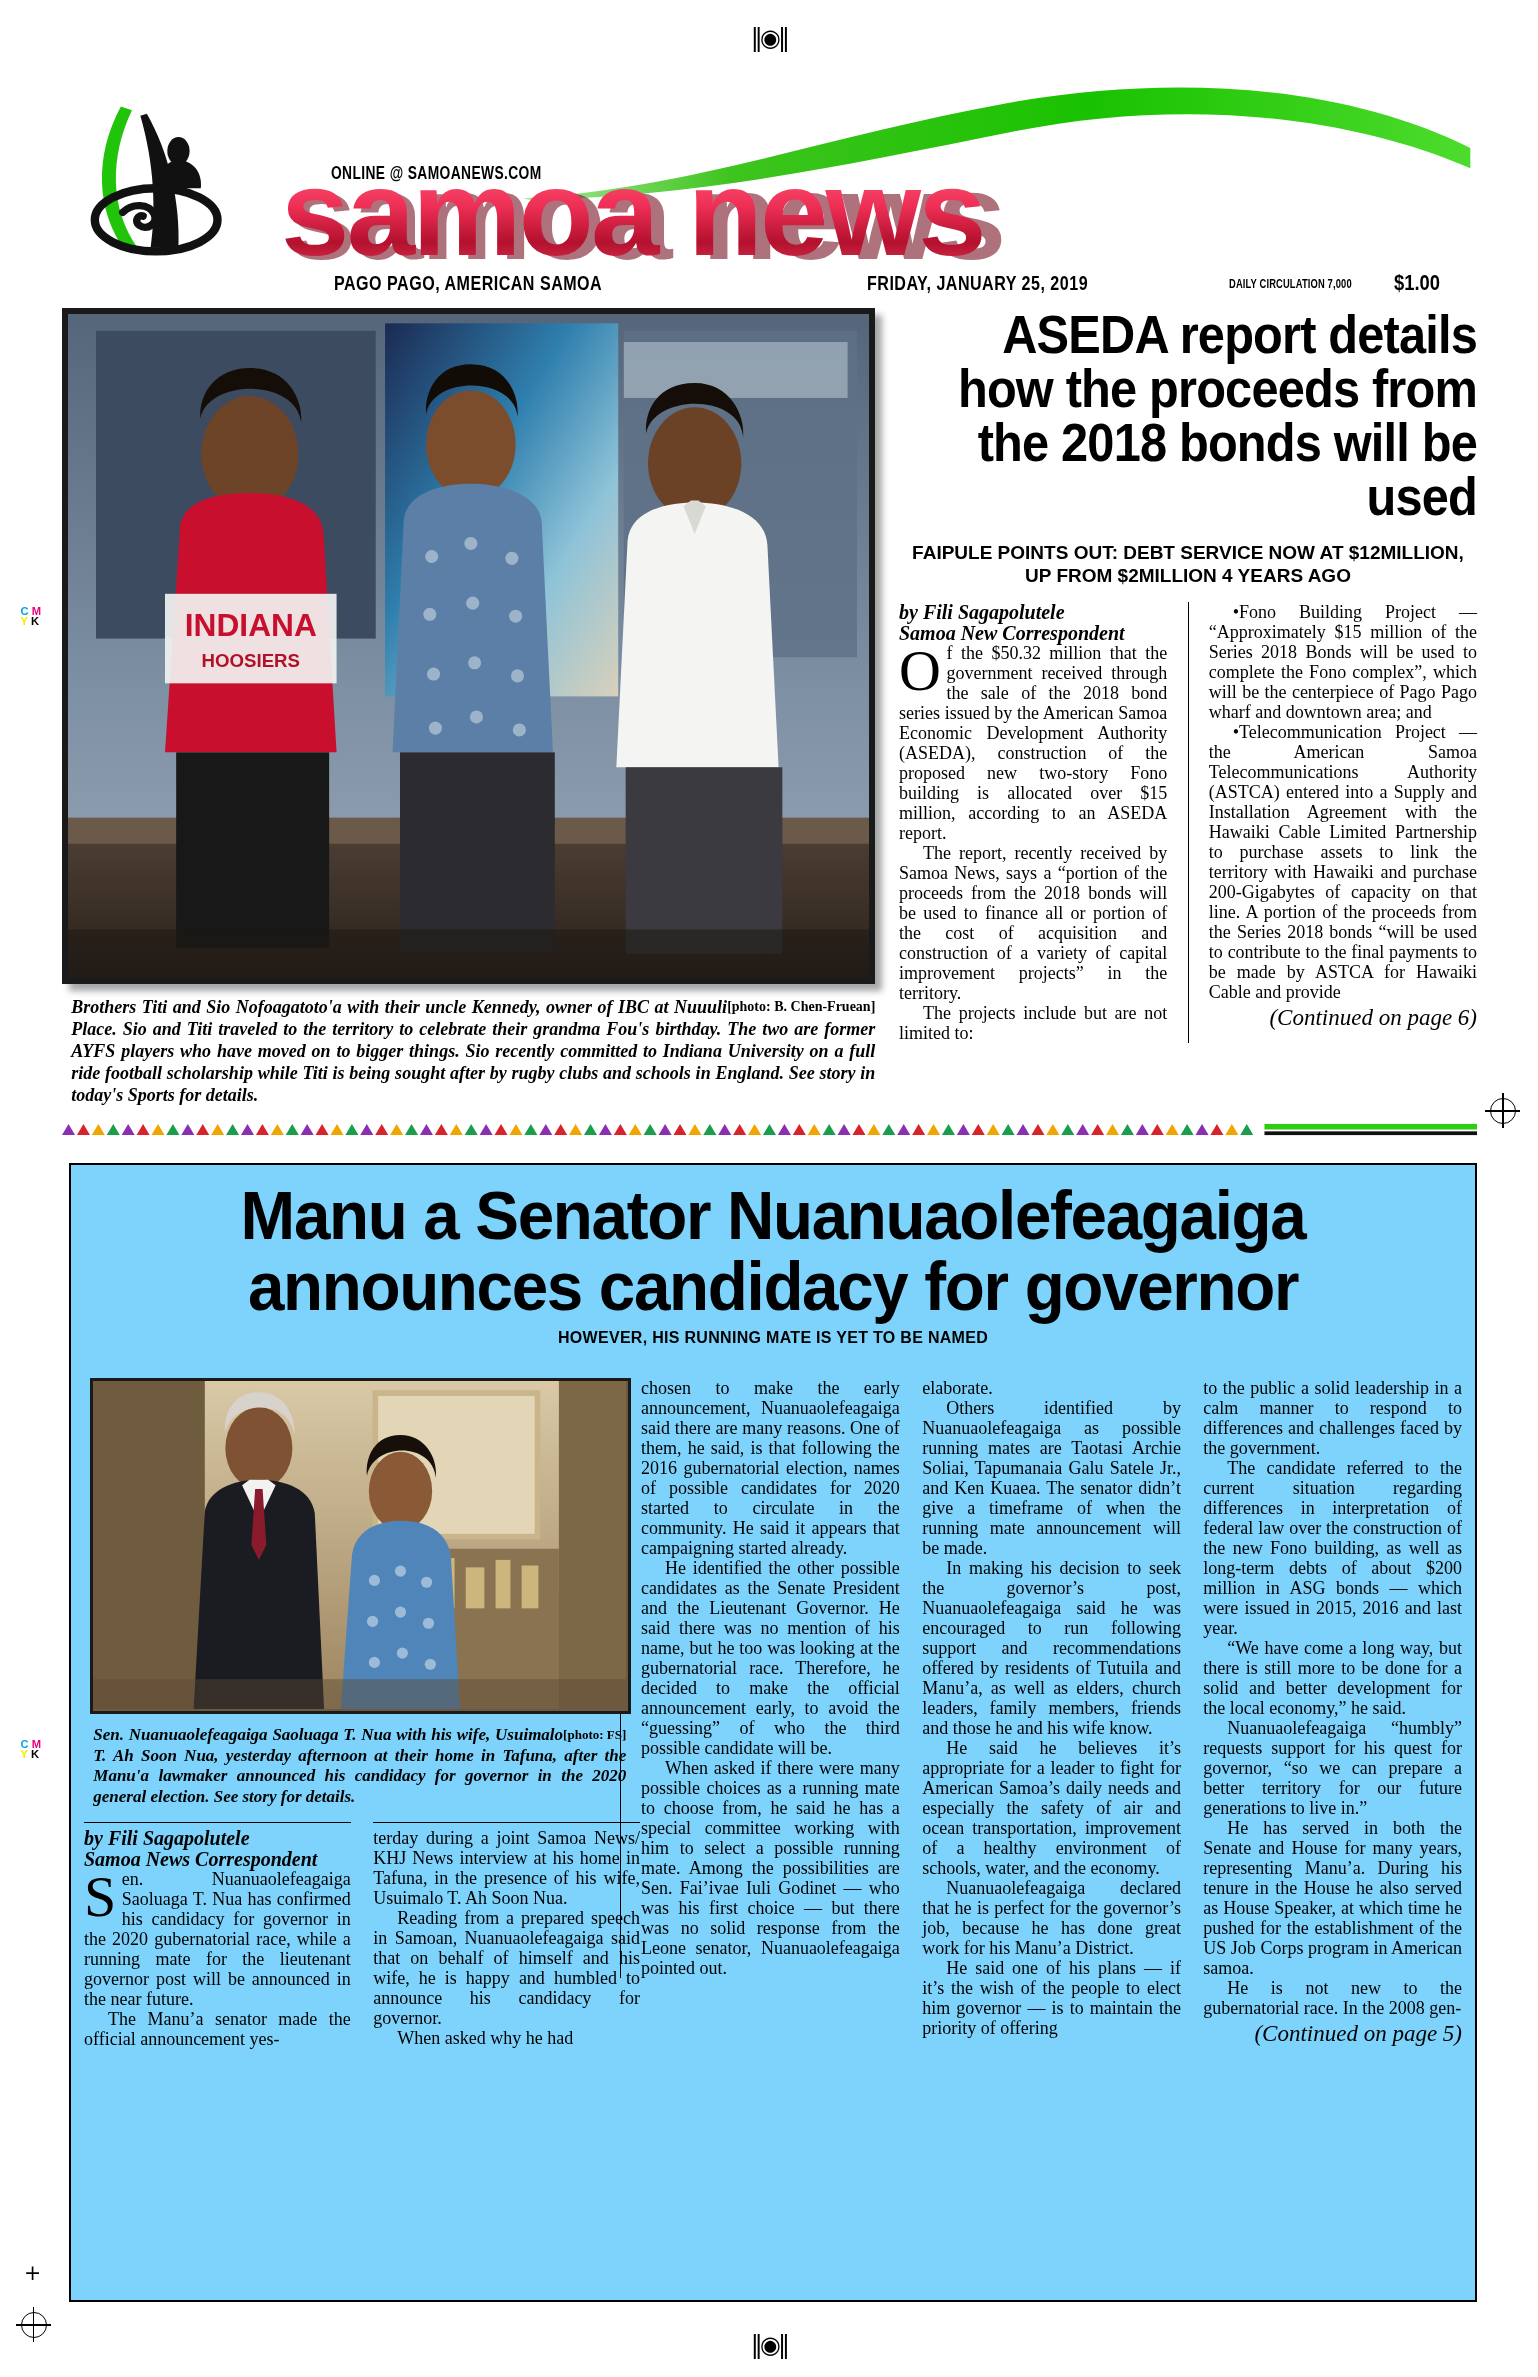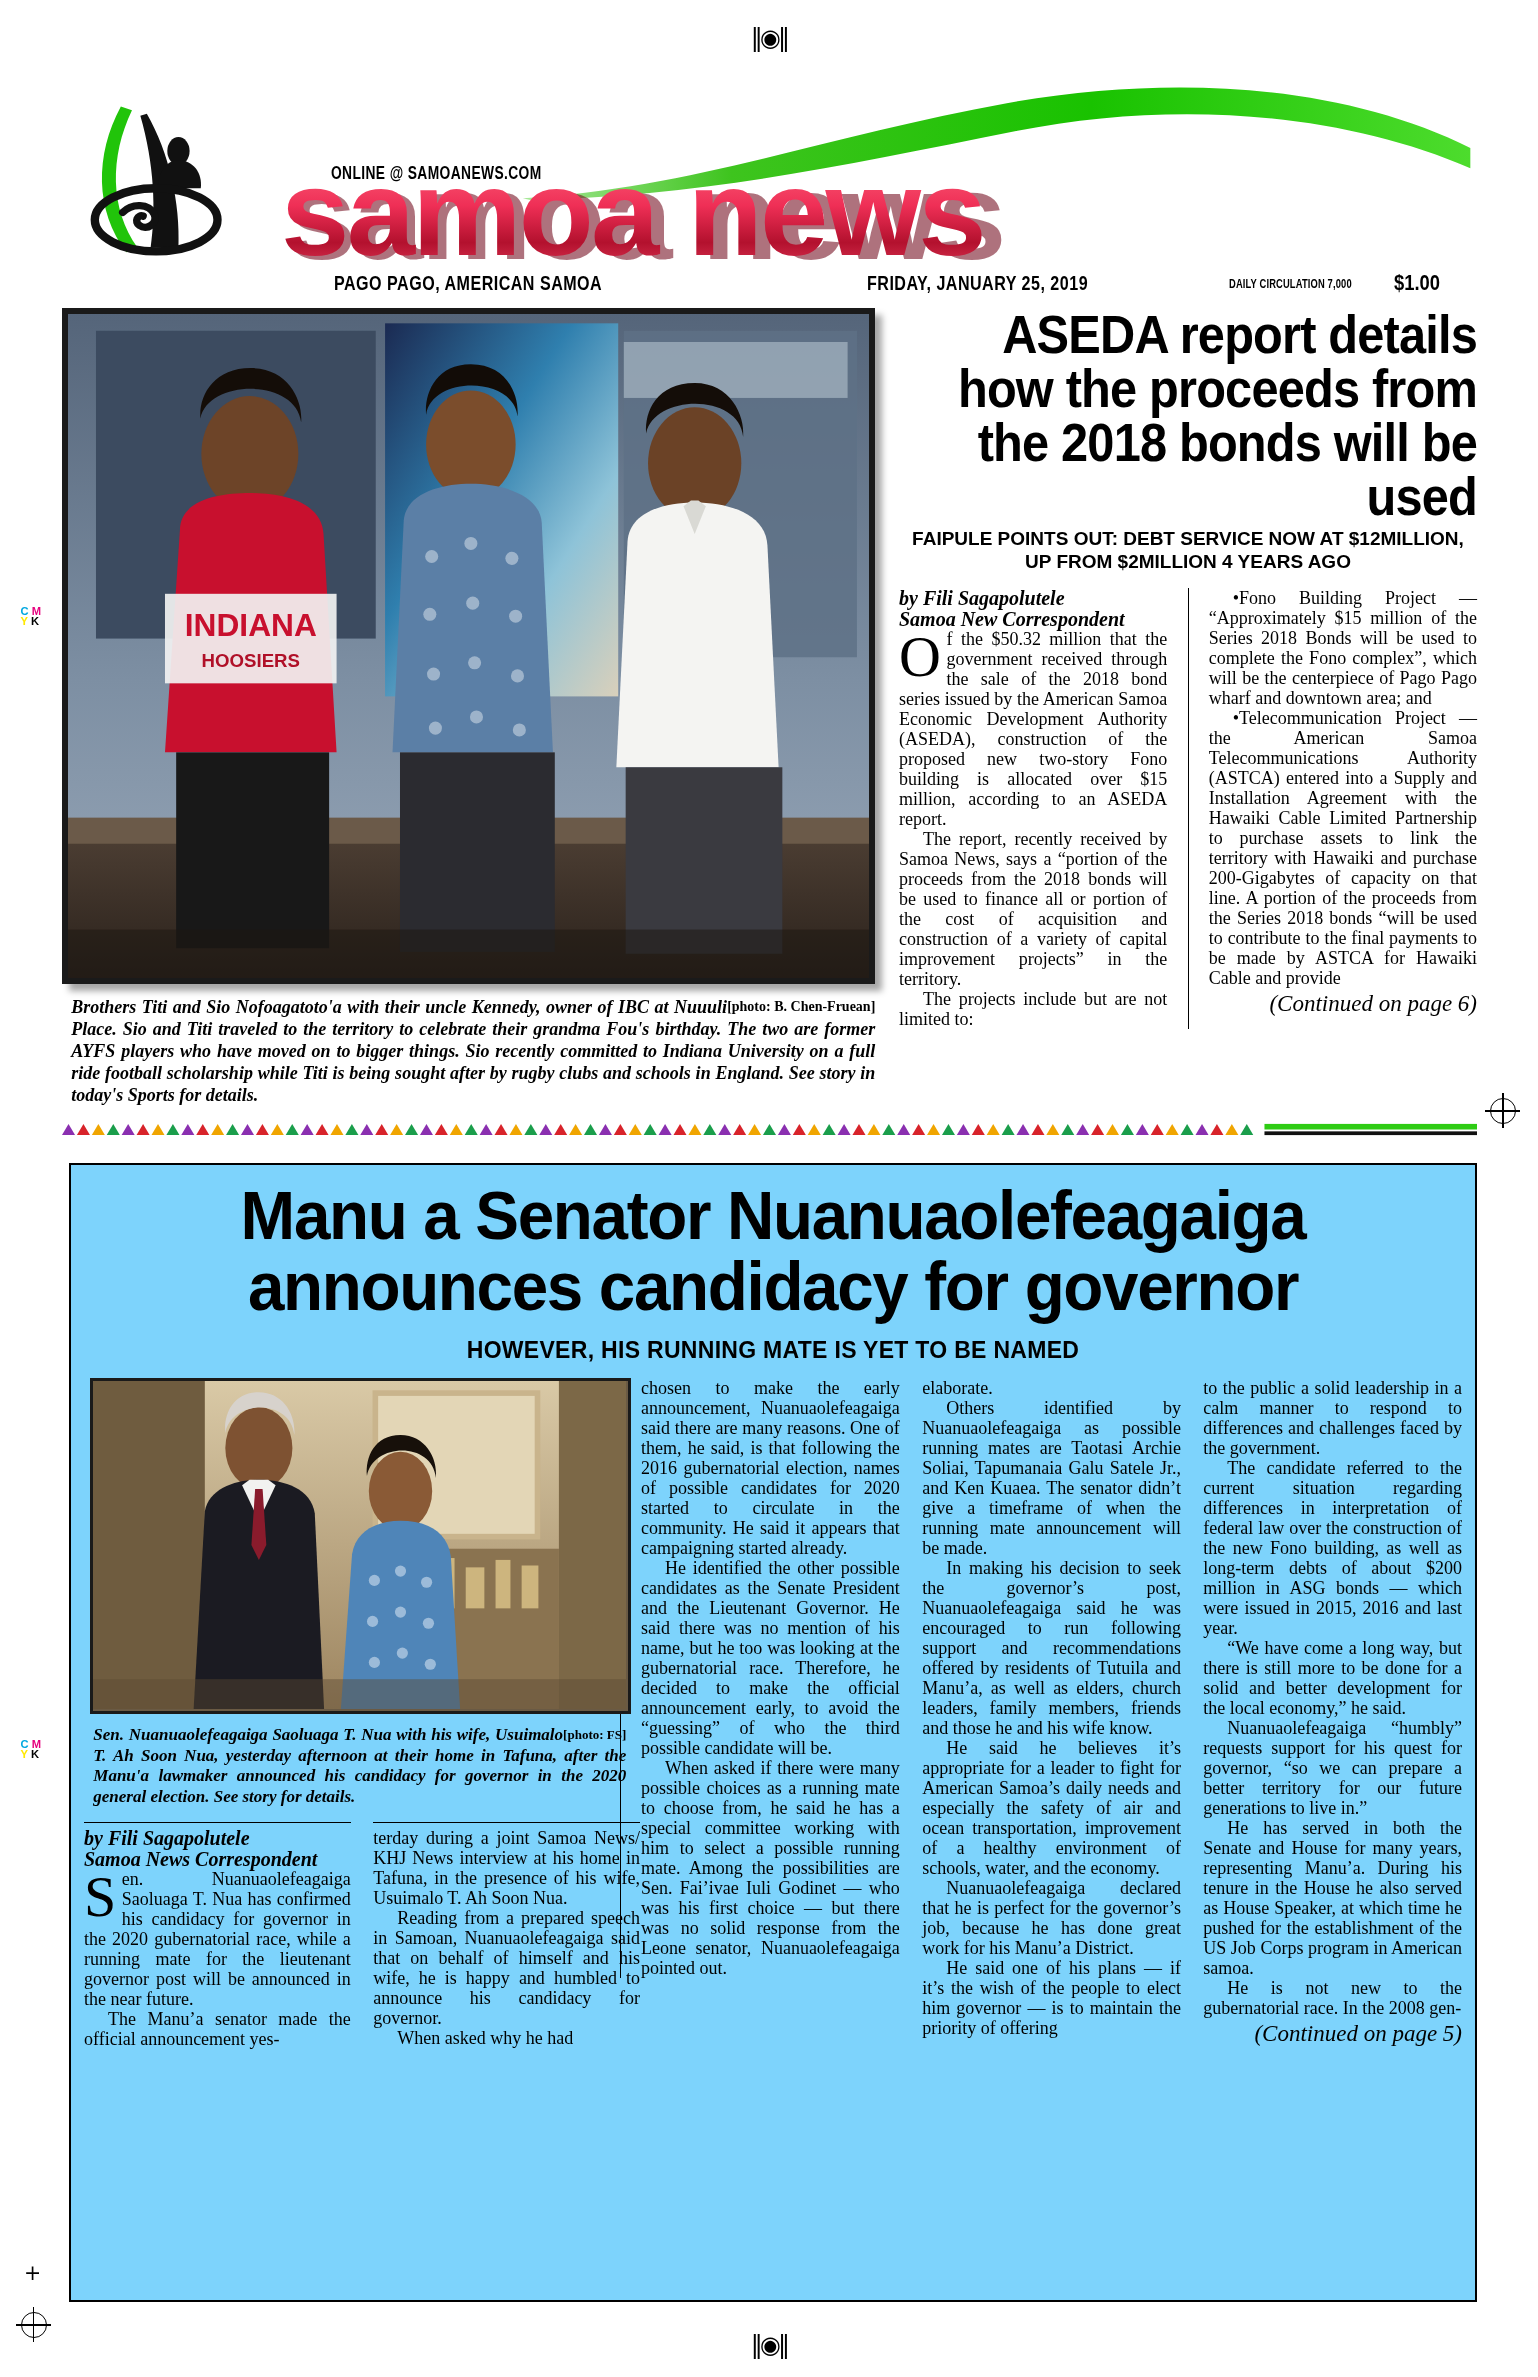--- a/index.html
+++ b/index.html
@@ -44,42 +44,42 @@
       box-shadow:6.5px 6.5px 6.5px rgba(0,0,0,.35);overflow:hidden;background:#2d3a4a;}
   .caption-top{position:absolute;left:9.3px;top:688px;width:804px;
       font-family:"Liberation Serif",serif;font-style:italic;font-weight:bold;font-size:18px;
       line-height:22px;text-align:justify;color:#000;}
   .credit-top{float:right;font-size:14px;font-style:normal;font-weight:bold;}
 
   #story1{position:absolute;left:837px;top:0;width:578px;}
   .hl1{font-family:"Liberation Sans",sans-serif;font-weight:bold;font-size:53px;line-height:54px;
       text-align:right;letter-spacing:-0.9px;transform:scaleX(.92);transform-origin:right top;}
   .sub1{font-family:"Liberation Sans",sans-serif;font-weight:bold;font-size:19px;line-height:23px;
-      text-align:center;margin-top:3px;letter-spacing:0px;}
+      text-align:center;margin-top:17px;letter-spacing:0px;}
   .cols1{display:flex;gap:20.5px;margin-top:15px;}
   .col1{width:279px;}
   .byline{font-family:"Liberation Serif",serif;font-weight:bold;font-style:italic;font-size:20px;line-height:20.5px;}
   p.body{font-size:18px;line-height:20px;text-align:justify;margin:0;
       font-family:"Liberation Serif",serif;text-indent:24px;
       -webkit-hyphens:auto;hyphens:auto;word-spacing:0px;}
   p.body.noind{text-indent:0;}
   .dropcap::first-letter{float:left;font-size:58px;line-height:47px;padding:3.7px 5.6px 0 0;font-weight:normal;}
   .contd{font-style:italic;font-size:23px;text-align:right;margin-top:2.8px;}
   .vrule{border-left:1.4px solid #000;padding-left:20px;}
 
   
   #deco{position:absolute;left:62px;top:1122px;width:1415px;height:15px;overflow:hidden;}
 
   
   #story2{position:absolute;left:69px;top:1163px;width:1408px;height:1139px;
       background:#7dd3fc;border:2.8px solid #000;box-sizing:border-box;}
   .hl2{font-family:"Liberation Sans",sans-serif;font-weight:bold;font-size:69px;line-height:71px;
       text-align:center;margin:15px 17px 0 17px;letter-spacing:-1.4px;transform:scaleX(.95);}
-  .sub2{font-family:"Liberation Sans",sans-serif;font-weight:bold;font-size:23px;text-align:center;
-      margin-top:15px;letter-spacing:0.3px;}
+  .sub2{font-family:"Liberation Sans",sans-serif;font-weight:bold;font-size:16px;text-align:center;
+      margin-top:7px;letter-spacing:0.3px;}
   .s2-grid{position:absolute;left:13px;top:213px;width:1378px;}
   .s2-col{width:280px;}
   .photo-bot{position:absolute;left:5.6px;top:0;width:541px;height:336px;
       border:3.7px solid #1a1a1a;box-sizing:border-box;overflow:hidden;background:#6a5a44;}
   .caption-bot{position:absolute;left:9.3px;top:347px;width:533px;font-family:"Liberation Serif",serif;
       font-style:italic;font-weight:bold;font-size:17px;line-height:20.5px;text-align:justify;}
   .credit-bot{float:right;font-style:normal;font-weight:bold;font-size:13px;}
   .hrule{border-top:1.9px solid #000;margin:5.6px 0 5.6px 0;}
 </style>
 </head>

